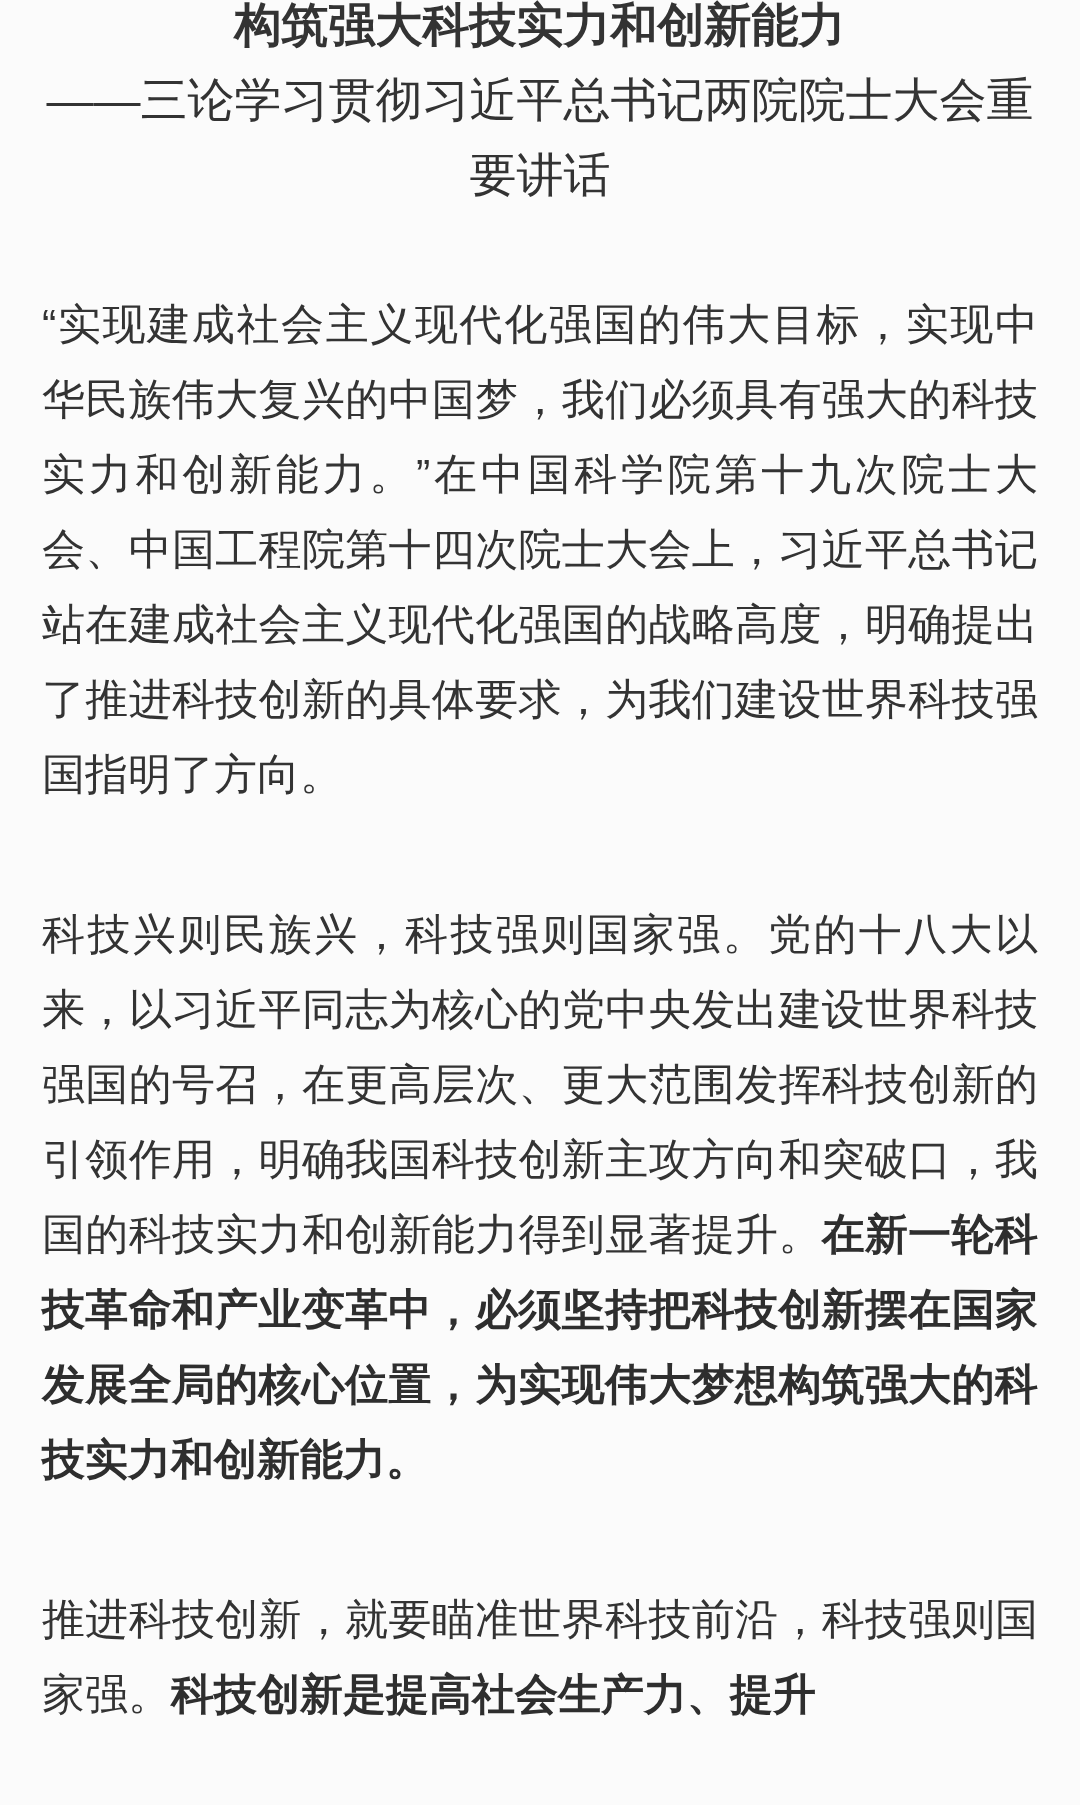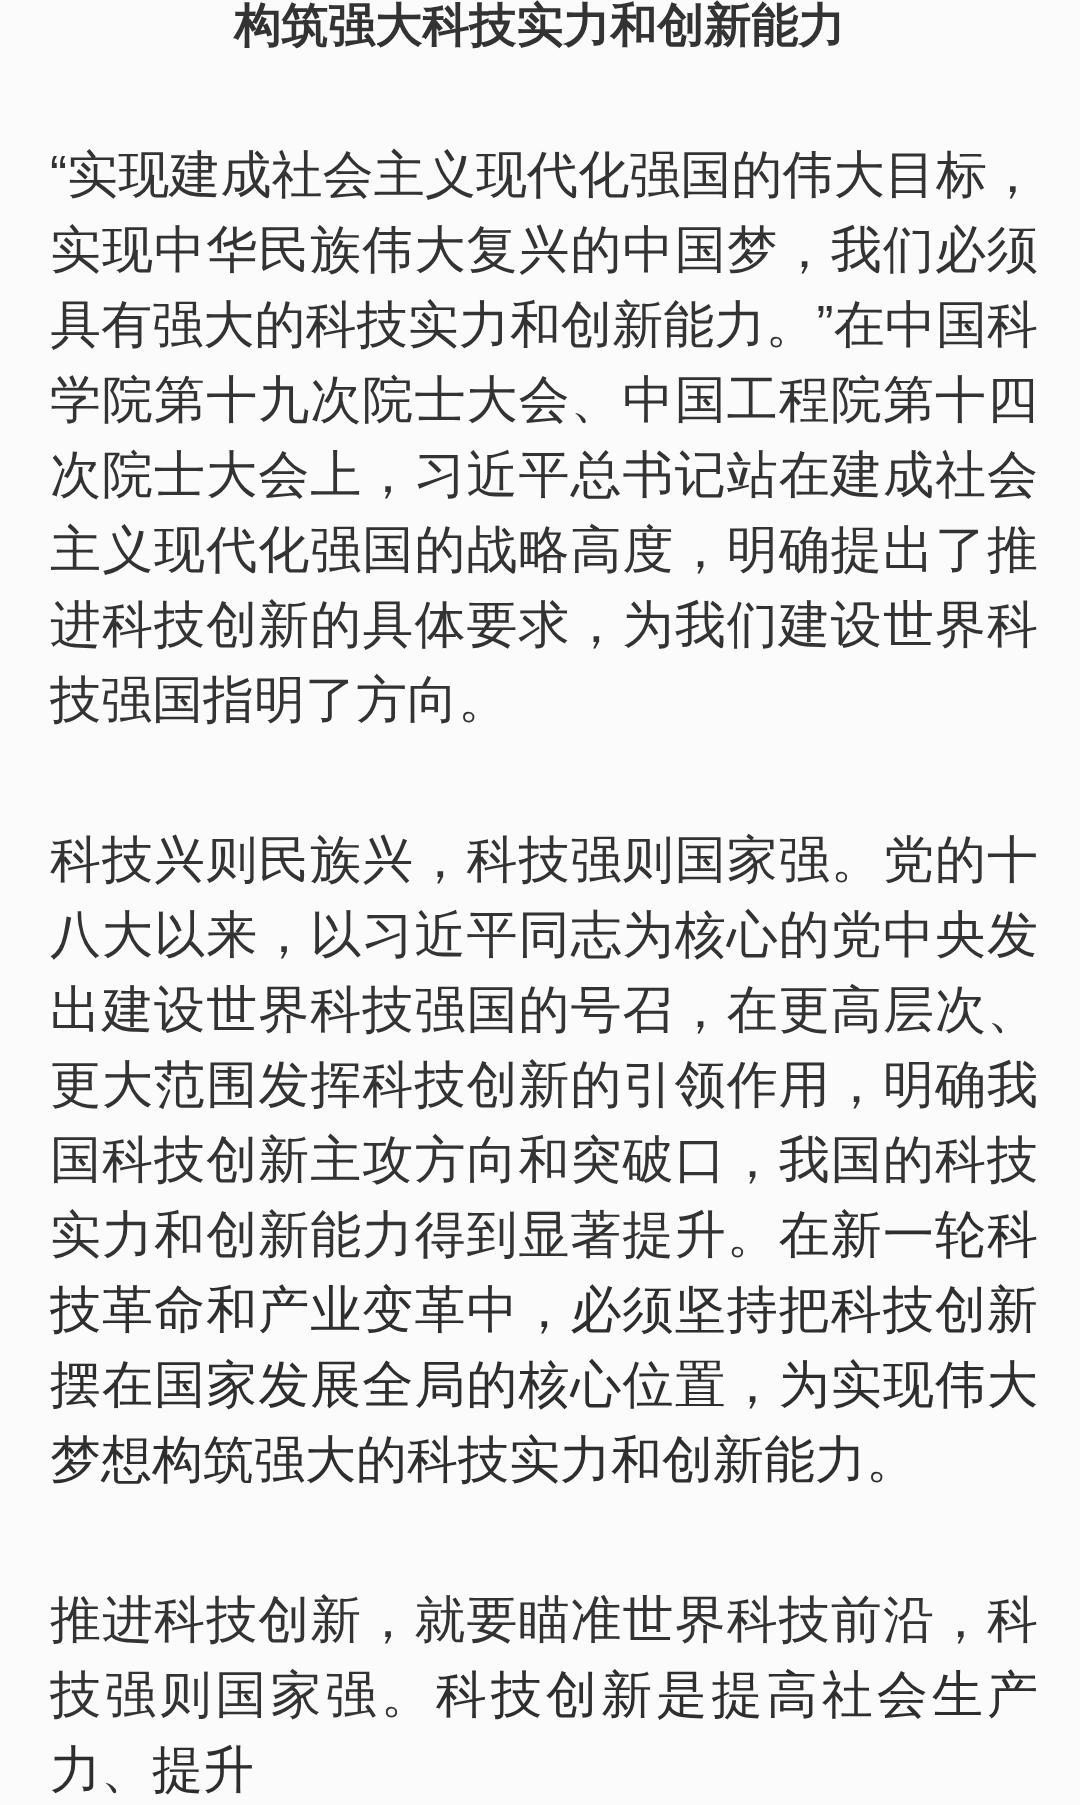--- a/index.html
+++ b/index.html
@@ -25,40 +25,41 @@
     text-align: center;
     margin: -13px 0 75px 0;
   }
   .article-title {
     font-weight: 700;
   }
   .article-subtitle {
     font-weight: 400;
   }
   p.para {
-    font-size: 51px;
+    font-size: 43px;
     line-height: 75px;
     text-align: justify;
     text-justify: inter-ideograph;
-    margin: 0 0 85px 8px;
+    margin: 0 0 85px 0;
     word-break: normal;
   }
   p.para:last-child {
     margin-bottom: 0;
   }
   p.para strong {
-    font-weight: 400;
+    font-weight: 700;
     color: #2e2e2e;
   }
 </style>
 </head>
 <body>
 
 <div class="article">
   <div class="article-header">
     <div class="article-title">构筑强大科技实力和创新能力</div>
+    <div class="article-subtitle">——三论学习贯彻习近平总书记两院院士大会重要讲话</div>
   </div>
   <div id="article-body">
       <p class="para"><span>“实现建成社会主义现代化强国的伟大目标，实现中华民族伟大复兴的中国梦，我们必须具有强大的科技实力和创新能力。”在中国科学院第十九次院士大会、中国工程院第十四次院士大会上，习近平总书记站在建成社会主义现代化强国的战略高度，明确提出了推进科技创新的具体要求，为我们建设世界科技强国指明了方向。</span></p>
       <p class="para"><span>科技兴则民族兴，科技强则国家强。党的十八大以来，以习近平同志为核心的党中央发出建设世界科技强国的号召，在更高层次、更大范围发挥科技创新的引领作用，明确我国科技创新主攻方向和突破口，我国的科技实力和创新能力得到显著提升。</span><strong>在新一轮科技革命和产业变革中，必须坚持把科技创新摆在国家发展全局的核心位置，为实现伟大梦想构筑强大的科技实力和创新能力。</strong></p>
       <p class="para"><span>推进科技创新，就要瞄准世界科技前沿，科技强则国家强。</span><strong>科技创新是提高社会生产力、提升</strong></p>
     </div>
 </div>
 
 </body></html>

